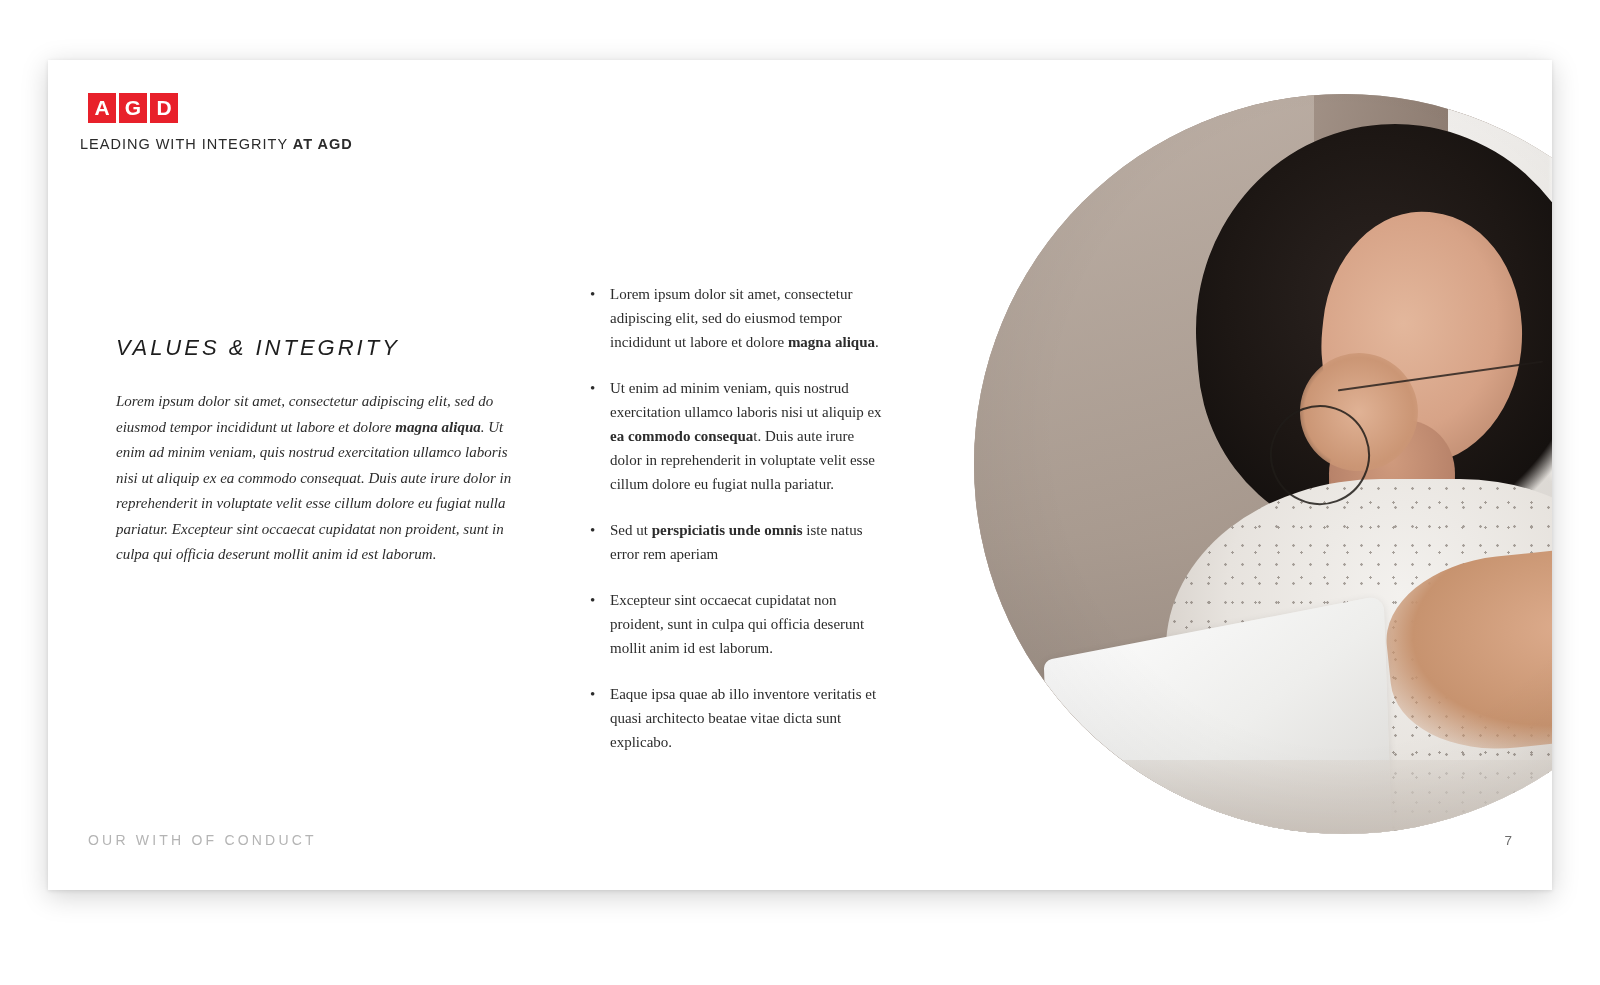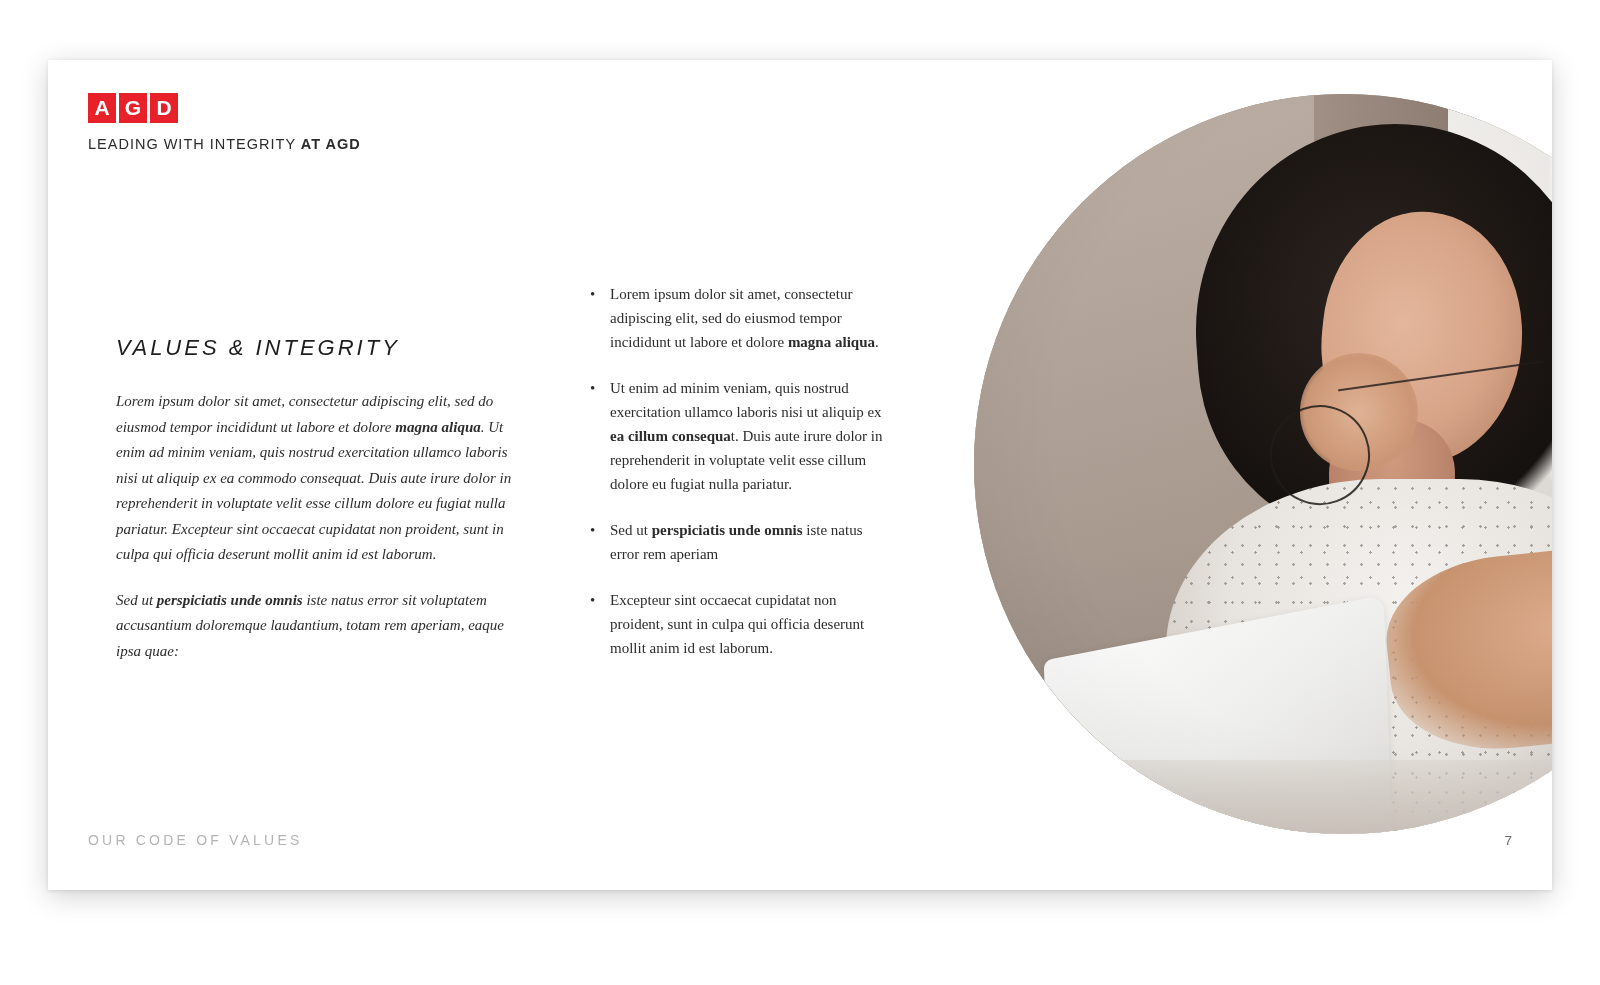--- a/index.html
+++ b/index.html
@@ -43,21 +43,21 @@
     color: #ffffff;
     font-weight: bold;
     font-size: 21px;
     line-height: 30px;
     text-align: center;
     letter-spacing: 0px;
     font-family: "Liberation Sans", sans-serif;
   }
   .logo-sub {
     position: absolute;
-    left: 40px;
+    left: 32px;
     top: 76px;
     font-size: 14.5px;
     letter-spacing: 1.0px;
     color: #2b2b2b;
     font-family: "Liberation Sans", sans-serif;
     white-space: nowrap;
   }
   .logo-sub b { font-weight: bold; }
 
   
@@ -259,29 +259,29 @@
     <div class="logo">
       <div class="logo-box">A</div>
       <div class="logo-box">G</div>
       <div class="logo-box">D</div>
     </div>
     <div class="logo-sub"><span>LEADING WITH INTEGRITY </span><b>AT AGD</b></div>
 
     <div class="left-col">
       <h2 class="section-title">VALUES &amp; INTEGRITY</h2>
       <p class="body-text"><span>Lorem ipsum dolor sit amet, consectetur adipiscing elit, sed do eiusmod tempor incididunt ut labore et dolore </span><b>magna aliqua</b><span>. Ut enim ad minim veniam, quis nostrud exercitation ullamco laboris nisi ut aliquip ex ea commodo consequat. Duis aute irure dolor in reprehenderit in voluptate velit esse cillum dolore eu fugiat nulla pariatur. Excepteur sint occaecat cupidatat non proident, sunt in culpa qui officia deserunt mollit anim id est laborum.</span></p>
-      <p class="body-text"><span>Sed ut </span><b>perspiciatis unde omnis</b><span> iste natus error sit voluptatem accusantium doloremque laudantium, totam rem aperiam, eaque ipsa quae:</span></p>
     </div>
 
     <div class="mid-col">
       <ul class="bullets">
         <li><span>Lorem ipsum dolor sit amet, consectetur adipiscing elit, sed do eiusmod tempor incididunt ut labore et dolore </span><b>magna aliqua</b><span>.</span></li>
-        <li><span>Ut enim ad minim veniam, quis nostrud exercitation ullamco laboris nisi ut aliquip ex </span><b>ea cillum consequa</b><span>t. Duis aute irure dolor in reprehenderit in voluptate velit esse cillum dolore eu fugiat nulla pariatur.</span></li>
+        <li><span>Ut enim ad minim veniam, quis nostrud exercitation ullamco laboris nisi ut aliquip ex </span><b>ea commodo consequa</b><span>t. Duis aute irure dolor in reprehenderit in voluptate velit esse cillum dolore eu fugiat nulla pariatur.</span></li>
         <li><span>Sed ut </span><b>perspiciatis unde omnis</b><span> iste natus error rem aperiam</span></li>
         <li><span>Excepteur sint occaecat cupidatat non proident, sunt in culpa qui officia deserunt mollit anim id est laborum.</span><b></b><span></span></li>
+        <li><span>Eaque ipsa quae ab illo inventore veritatis et quasi architecto beatae vitae dicta sunt explicabo.</span><b></b><span></span></li>
       </ul>
     </div>
 
     <div class="photo-wrap">
       <div class="photo-circle">
         <div class="ph-bg"></div>
         <div class="ph-wallpanel"></div>
         <div class="ph-window"></div>
         <div class="ph-window2"></div>
         <div class="ph-hair"></div>
@@ -292,17 +292,17 @@
         <div class="ph-arm"></div>
         <div class="ph-hand"></div>
         <div class="ph-glasses"></div>
         <div class="ph-glass-arm"></div>
         <div class="ph-laptop"></div>
         <div class="ph-desk"></div>
         <div class="ph-vignette"></div>
       </div>
     </div>
 
-    <div class="footer-label">OUR CODE OF VALUES</div>
+    <div class="footer-label">OUR WITH OF CONDUCT</div>
     <div class="page-num">7</div>
 
   </div>
 </div>
 
 </body></html>

